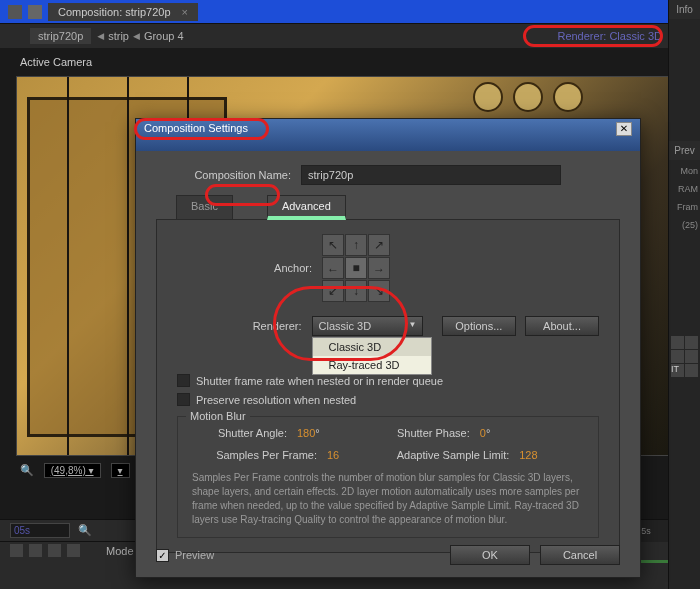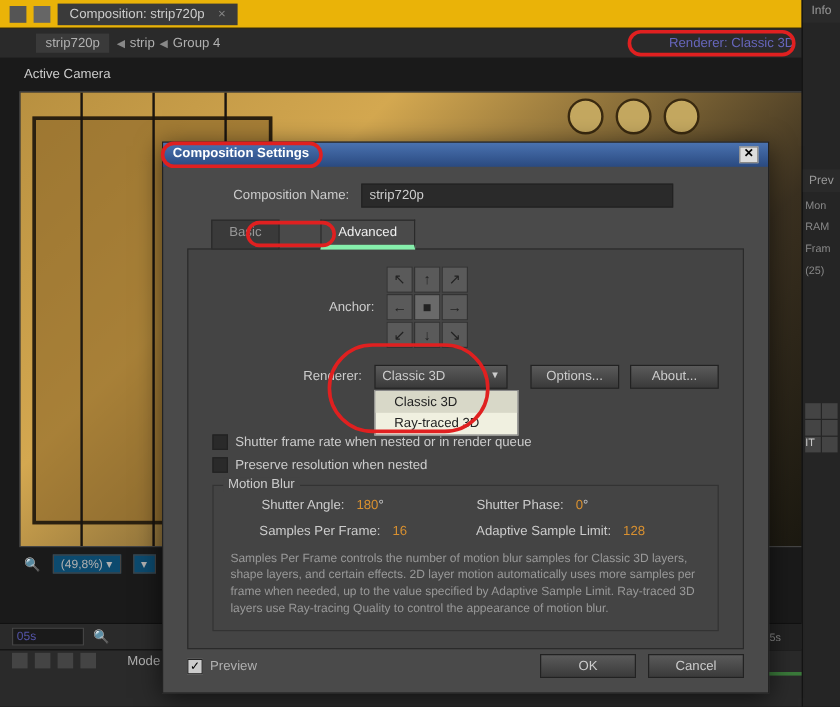--- a/index.html
+++ b/index.html
@@ -1,51 +1,51 @@
 <!DOCTYPE html>
 <html><head>
 <meta charset="utf-8">
 <style>
 * { box-sizing: border-box; margin: 0; padding: 0; font-family: Arial, sans-serif; }
 body { background: #1a1a1a; width: 700px; height: 589px; overflow: hidden; position: relative; color: #b0b0b0; font-size: 11px; }
-.top-bar { height: 24px; background: #eab308; display: flex; align-items: center; padding: 0 8px; border-bottom: 1px solid #111; }
+.top-bar { height: 24px; background: #1d4ed8; display: flex; align-items: center; padding: 0 8px; border-bottom: 1px solid #111; }
 .top-bar .icon { width: 14px; height: 14px; margin-right: 6px; background: #555; }
 .comp-tab { background: #3a3a3a; padding: 3px 10px; font-size: 11px; color: #ccc; position: relative; }
 .comp-tab .x { margin-left: 8px; color: #888; }
 .top-right { margin-left: auto; display: flex; gap: 4px; }
 .panel-menu { width: 14px; height: 10px; border-top: 2px solid #888; border-bottom: 2px solid #888; position: relative; }
 .panel-menu::after { content: ''; position: absolute; top: 2px; width: 14px; height: 2px; background: #888; }
 .breadcrumb-bar { height: 24px; background: #2a2a2a; display: flex; align-items: center; padding: 0 30px; }
 .crumb { background: #3a3a3a; padding: 2px 8px; font-size: 11px; margin-right: 2px; }
 .chev { color: #888; margin: 0 4px; font-size: 9px; }
 .renderer-info { margin-left: auto; color: #66b; font-size: 11px; padding: 2px 8px; }
 .active-cam { padding: 8px 20px; font-size: 11px; color: #ccc; }
 .viewport { margin: 0 16px; border: 1px solid #444; height: 380px; background: linear-gradient(135deg, #b89040 0%, #d4a850 30%, #3a3020 70%, #1a1810 100%); position: relative; overflow: hidden; }
 .vp-strip { position: absolute; top: 20px; left: 10px; width: 200px; height: 340px; background: rgba(139,101,40,0.6); border: 3px solid #2a2010; }
 .vp-line { position: absolute; width: 2px; height: 100%; background: #1a1510; }
 .vp-icons { position: absolute; top: 5px; right: 100px; display: flex; gap: 10px; }
 .vp-icon { width: 30px; height: 30px; border-radius: 50%; background: #c4a860; border: 2px solid #3a2a10; }
 .status-bar { height: 24px; display: flex; align-items: center; padding: 0 20px; gap: 10px; margin-top: 2px; }
-.dropdown-small { background: #0c4a6e; border: 1px solid #444; padding: 1px 6px; font-size: 10px; }
+.dropdown-small { background: #000000; border: 1px solid #444; padding: 1px 6px; font-size: 10px; text-decoration: underline; }
 .side-panel { position: absolute; right: 0; top: 0; width: 32px; height: 100%; background: #252525; border-left: 1px solid #111; }
 .side-tab { writing-mode: horizontal-tb; padding: 4px 2px; font-size: 10px; color: #999; background: #2a2a2a; margin-bottom: 2px; text-align: center; }
-.side-item { padding: 4px 2px; font-size: 9px; color: #888; text-align: left; }
+.side-item { padding: 4px 2px; font-size: 9px; color: #888; text-align: right; }
 .side-icon-row { display: flex; flex-wrap: wrap; gap: 1px; padding: 2px; }
 .side-icon { width: 13px; height: 13px; background: #444; }
 .bottom-area { position: absolute; bottom: 0; left: 0; right: 32px; height: 70px; background: #2a2a2a; border-top: 1px solid #111; }
 .timeline-header { height: 22px; display: flex; align-items: center; padding: 0 10px; gap: 8px; border-bottom: 1px solid #111; }
 .tb-input { background: #1a1a1a; border: 1px solid #444; color: #55a; width: 60px; font-size: 10px; padding: 1px 3px; }
 .track-row { display: flex; align-items: center; padding: 2px 10px; gap: 6px; }
 .track-icon { width: 13px; height: 13px; background: #444; }
 .timeline-ruler { position: absolute; right: 0; top: 0; width: 50px; height: 22px; background: #222; border-left: 1px solid #111; display: flex; align-items: center; justify-content: center; font-size: 9px; color: #888; }
 .green-bar { position: absolute; right: 0; top: 40px; width: 50px; height: 3px; background: #3a7a3a; }
 
 
 .dialog { position: absolute; left: 135px; top: 118px; width: 506px; height: 460px; background: #4a4a4a; border: 1px solid #222; box-shadow: 0 4px 20px rgba(0,0,0,0.6); }
-.dlg-title { height: 20px; background: linear-gradient(180deg, #4a72b0 0%, #2a4a80 100%); color: #fff; font-size: 11px; font-weight: bold; padding: 3px 8px; display: flex; }
+.dlg-title { height: 32px; background: linear-gradient(180deg, #4a72b0 0%, #2a4a80 100%); color: #fff; font-size: 11px; font-weight: normal; padding: 3px 8px; display: flex; }
 .dlg-close { margin-left: auto; width: 16px; height: 14px; background: #ddd; color: #000; text-align: center; font-size: 10px; line-height: 12px; border: 1px solid #888; }
 .dlg-body { padding: 14px 20px; color: #ccc; font-size: 11px; }
 .row { display: flex; align-items: center; margin-bottom: 10px; }
 .row label { width: 135px; text-align: right; margin-right: 10px; color: #ccc; }
 .text-input { background: #2a2a2a; border: 1px solid #222; color: #ccc; padding: 3px 6px; width: 260px; font-size: 11px; }
 .tabs { display: flex; margin: 6px 0 0 20px; gap: 32px; }
 .tab { padding: 4px 14px; background: #3a3a3a; color: #999; font-size: 11px; border: 1px solid #2a2a2a; margin-right: 2px; }
 .tab.active { background: #4a4a4a; color: #eee; border-bottom: 4px solid #86efac; }
 .tab-content { border: 1px solid #2a2a2a; padding: 14px 20px; margin-top: -1px; background: #444; }
 .anchor-grid { display: grid; grid-template-columns: repeat(3, 22px); grid-template-rows: repeat(3, 22px); gap: 1px; }

